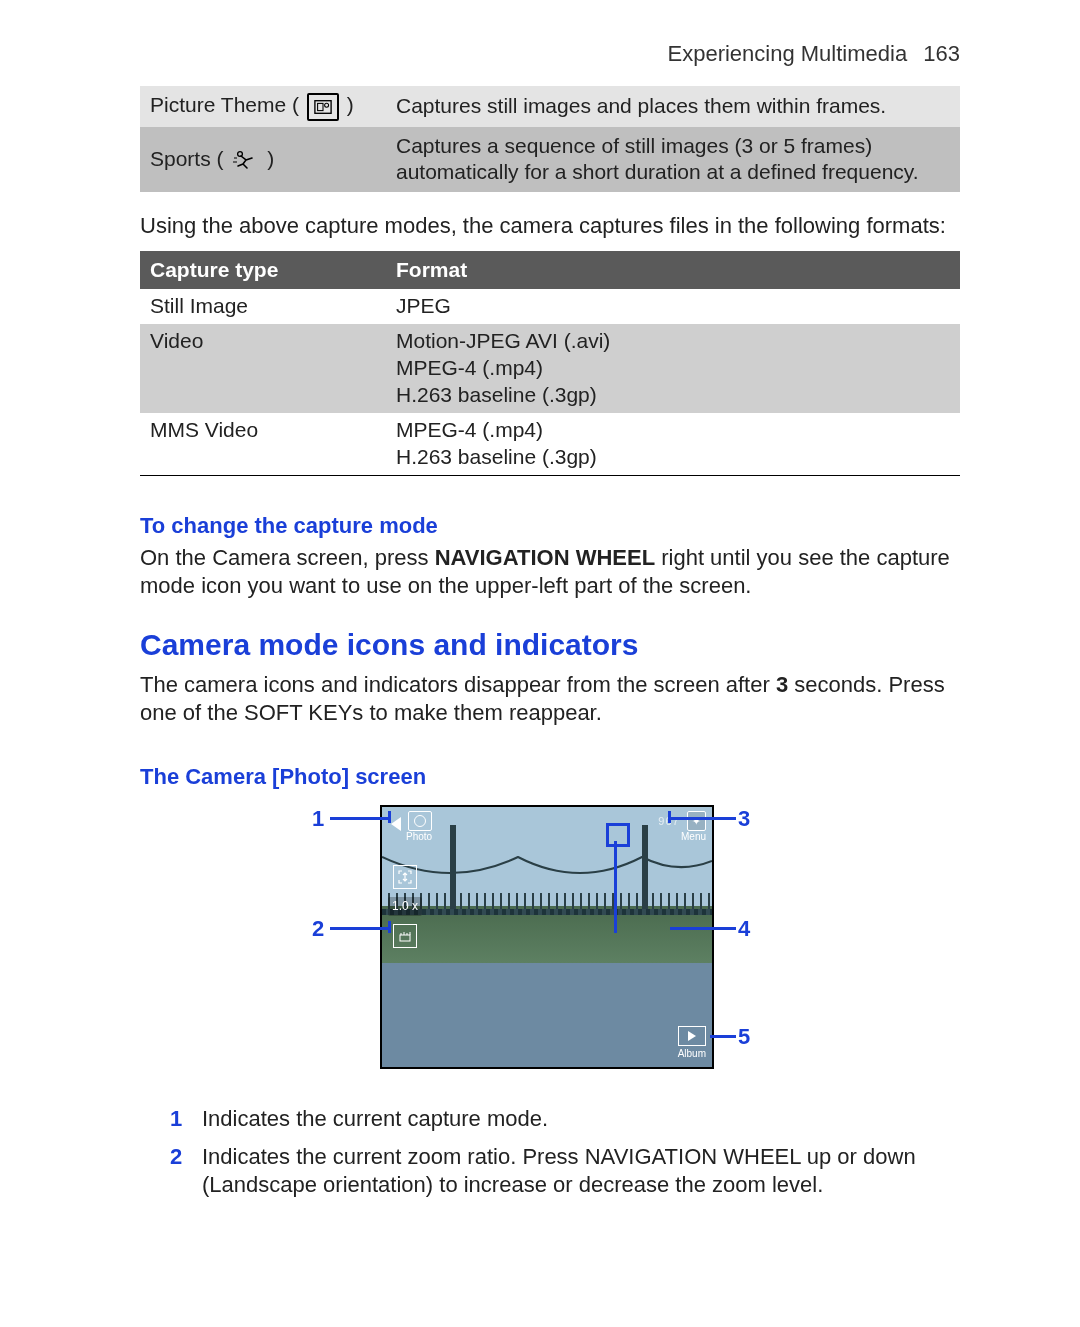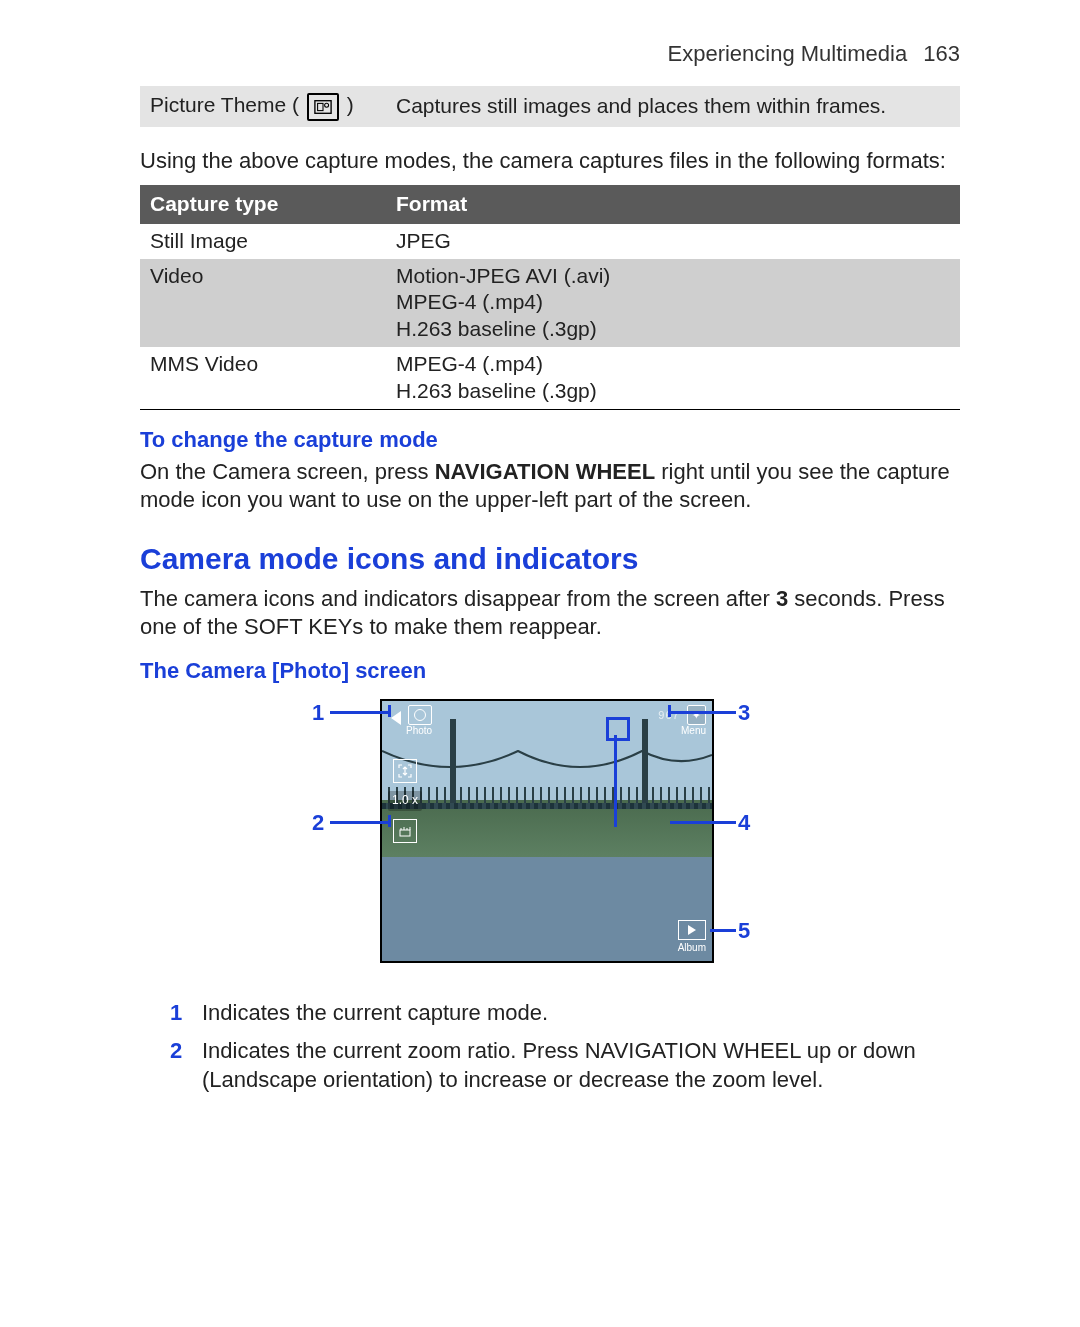--- a/index.html
+++ b/index.html
@@ -13,21 +13,21 @@
   table.modes tr.r1 td{background:#bfbfbf;}
   .icon-box{display:inline-flex;align-items:center;justify-content:center;width:28px;height:24px;border:2px solid #000;border-radius:2px;vertical-align:middle;margin:0 2px;}
   .icon-box svg{width:18px;height:16px;}
   .sports-icon{display:inline-block;width:28px;height:22px;vertical-align:middle;margin:0 2px;}
   .para{margin:20px 0 10px 0;}
   table.formats{width:100%;border-collapse:collapse;font-size:21px;}
   table.formats thead th{background:#5a5a5a;color:#fff;font-weight:700;text-align:left;padding:6px 10px;}
   table.formats td{padding:4px 10px;vertical-align:top;}
   table.formats tr.alt td{background:#cfcfcf;}
   table.formats tr.last td{border-bottom:1px solid #000;}
-  .blue-sub{color:#1a3fd8;font-weight:700;margin-top:16px;margin-bottom:4px;}
+  .blue-sub{color:#1a3fd8;font-weight:700;margin-top:36px;margin-bottom:4px;}
   .blue-h2{color:#1a3fd8;font-weight:700;font-size:30px;margin:26px 0 6px 0;}
   .bold{font-weight:700;}
   .diagram-wrap{display:flex;justify-content:center;margin:14px 0 20px 0;}
   .diagram{position:relative;width:560px;height:280px;}
   .screen{position:absolute;left:110px;top:0;width:330px;height:260px;border:2px solid #000;background:linear-gradient(to bottom,#a9c6d9 0%,#a9c6d9 38%,#4a6a4e 38%,#5d8062 60%,#6d8aa2 60%,#6d8aa2 100%);}
   
   .bridge{position:absolute;left:0;right:0;top:78px;height:40px;}
   .bridge .deck{position:absolute;left:0;right:0;top:24px;height:6px;background:repeating-linear-gradient(90deg,#1d333a 0 4px,#314a52 4px 8px);}
   .bridge .rail{position:absolute;left:0;right:0;top:8px;height:16px;background:repeating-linear-gradient(90deg,transparent 0 6px,#2a3f46 6px 8px);}
   .bridge .cable{position:absolute;left:0;right:0;top:-30px;height:36px;}
@@ -82,20 +82,33 @@
         ( <span class="icon-box">
             <svg viewBox="0 0 20 16">
                 <rect x="1" y="1" width="18" height="14" fill="none" stroke="#000" stroke-width="1.5"></rect>
                 <rect x="4" y="4" width="6" height="8" fill="none" stroke="#000" stroke-width="1.2"></rect>
                 <circle cx="14" cy="6" r="2.2" fill="none" stroke="#000" stroke-width="1.2"></circle>
               </svg>
           </span> )
       </td>
       <td>Captures still images and places them within frames.</td>
     </tr>
+    <tr class="r1">
+      <td>
+        <span>Sports</span>
+        ( <span class="sports-icon">
+            <svg viewBox="0 0 28 22">
+                <circle cx="9" cy="4" r="2.4" fill="none" stroke="#000" stroke-width="1.3"></circle>
+                <path d="M10 6 L15 10 L12 14 L16 18 M15 10 L21 8 M12 14 L7 16" fill="none" stroke="#000" stroke-width="1.6" stroke-linecap="round"></path>
+                <path d="M3 8 L6 8 M2 12 L6 12" stroke="#000" stroke-width="1.2"></path>
+              </svg>
+          </span> )
+      </td>
+      <td>Captures a sequence of still images (3 or 5 frames) automatically for a short duration at a defined frequency.</td>
+    </tr>
   </tbody>
     </table>
 
   <div class="para">Using the above capture modes, the camera captures files in the following formats:</div>
 
   <table class="formats">
     <thead>
         <tr>
       <th style="width:30%">Capture type</th>
       <th>Format</th>

